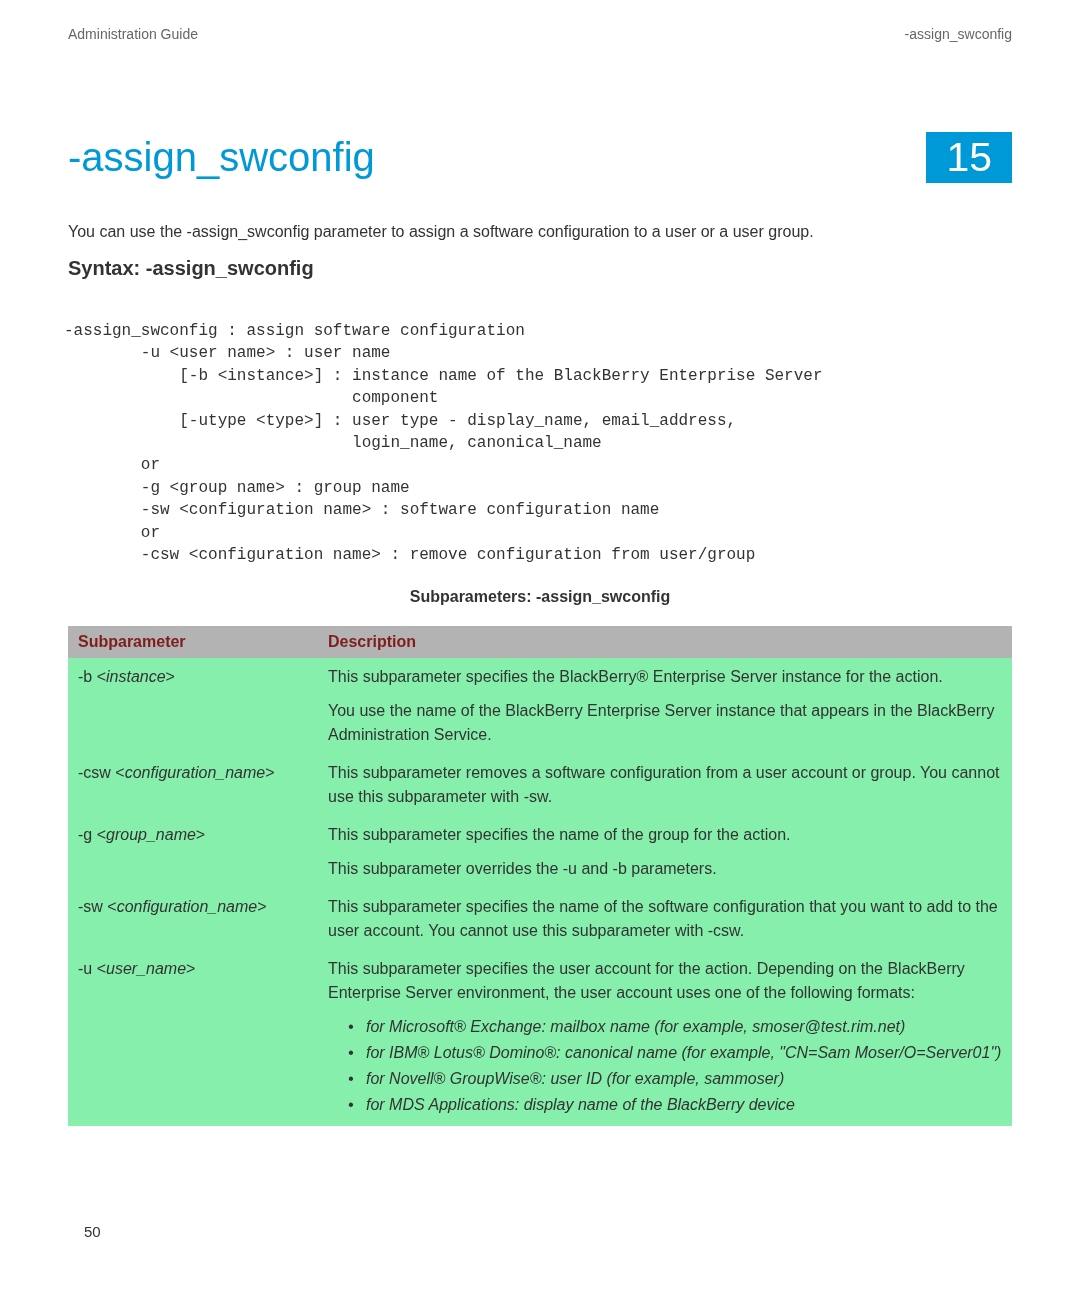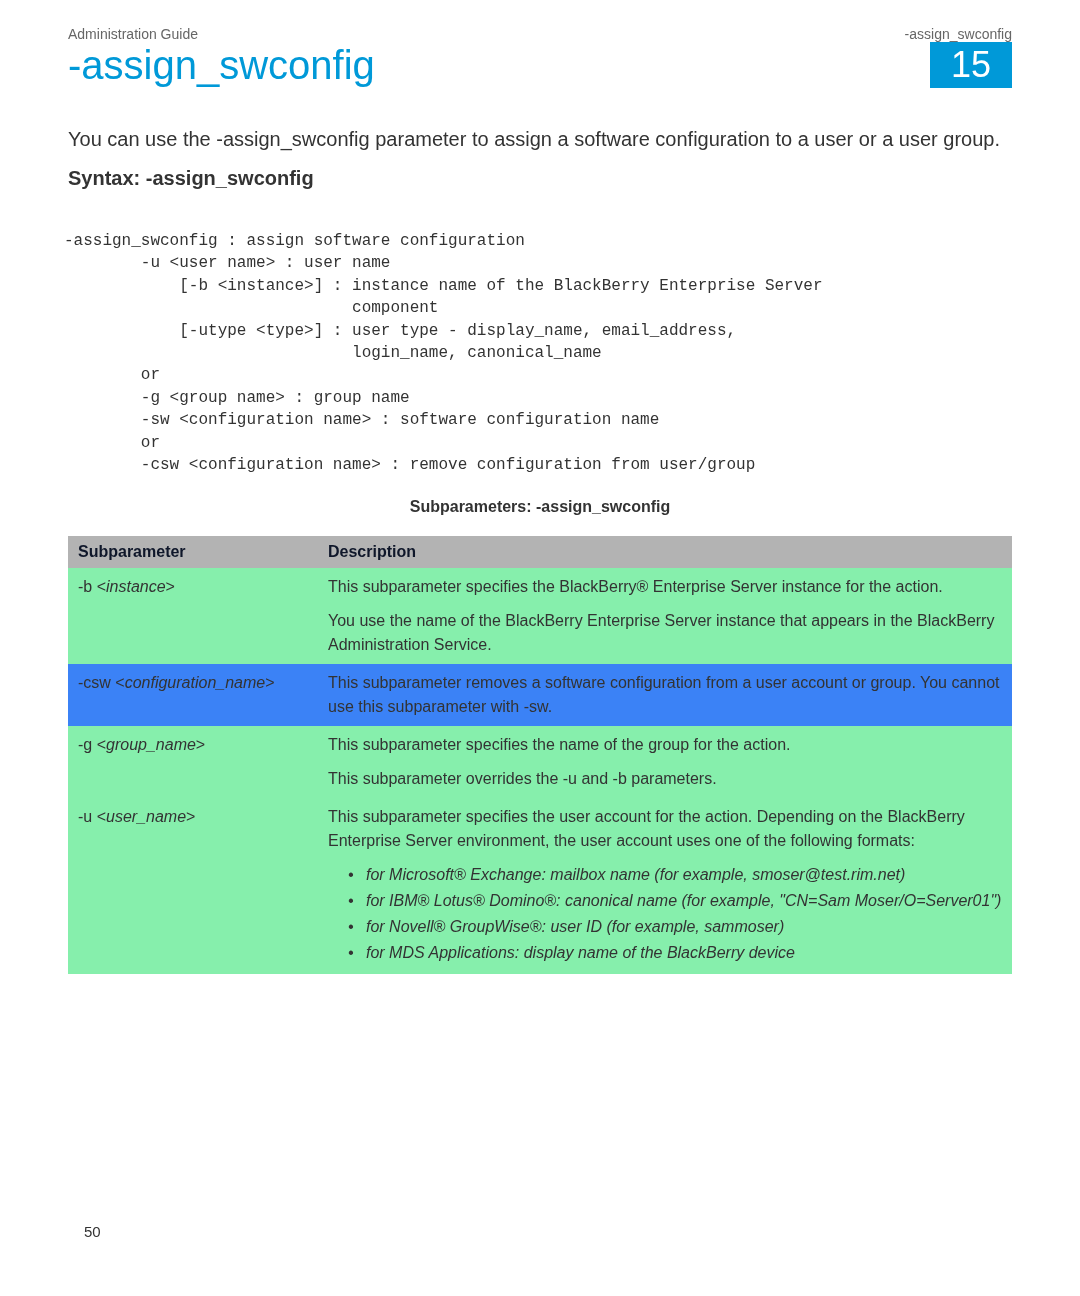--- a/index.html
+++ b/index.html
@@ -11,43 +11,44 @@
       padding: 26px 68px 26px 68px;
       color: #333;
       position: relative;
     }
     .doc-header {
       display: flex;
       justify-content: space-between;
       font-size: 14px;
       color: #666;
       font-weight: 300;
+      margin-bottom: 90px;
     }
     .title-row {
       display: flex;
       justify-content: space-between;
       align-items: center;
       margin-bottom: 40px;
     }
     .page-title {
       font-size: 40px;
       color: #0099d8;
       font-weight: 300;
     }
     .chapter-badge {
       background: #0099d8;
       color: #fff;
-      font-size: 36px;
+      font-size: 41px;
       font-weight: 300;
       padding: 2px 20px;
       min-width: 82px;
       text-align: center;
     }
     .intro {
-      font-size: 20px;
+      font-size: 16px;
       color: #333;
       margin-bottom: 16px;
       font-weight: 300;
     }
     .syntax-label {
       font-size: 20px;
       font-weight: 600;
       color: #333;
       margin-bottom: 40px;
     }
@@ -75,25 +76,25 @@
       font-size: 16px;
       color: #333;
     }
     thead tr {
       background: #b3b3b3;
     }
     th {
       text-align: left;
       font-weight: 700;
       padding: 7px 10px;
-      color: #0f172a;
+      color: #7f1d1d;
     }
     th:first-child { width: 250px; }
     tbody tr.odd { background: #86efac; }
-    tbody tr.even { background: #3b82f6; }
+    tbody tr.even { background: #86efac; }
     td {
       padding: 7px 10px;
       vertical-align: top;
       line-height: 1.5;
       font-weight: 300;
     }
     .param-name {
       font-weight: 300;
     }
     .param-name em {
@@ -181,20 +182,26 @@
         <p>This subparameter removes a software configuration from a user account or group. You cannot use this subparameter with -sw.</p>
       </td>
     </tr>
     <tr class="odd">
       <td class="param-name"><span>-g &lt;</span><em>group_name</em><span>&gt;</span></td>
       <td class="desc">
         <p>This subparameter specifies the name of the group for the action.</p>
         <p>This subparameter overrides the -u and -b parameters.</p>
       </td>
     </tr>
+    <tr class="even">
+      <td class="param-name"><span>-sw &lt;</span><em>configuration_name</em><span>&gt;</span></td>
+      <td class="desc">
+        <p>This subparameter specifies the name of the software configuration that you want to add to the user account. You cannot use this subparameter with -csw.</p>
+      </td>
+    </tr>
     <tr class="odd">
       <td class="param-name"><span>-u &lt;</span><em>user_name</em><span>&gt;</span></td>
       <td class="desc">
         <p>This subparameter specifies the user account for the action. Depending on the BlackBerry Enterprise Server environment, the user account uses one of the following formats:</p>
         <ul class="bullets">
           <li>for Microsoft® Exchange: mailbox name (for example, smoser@test.rim.net)</li>
           <li>for IBM® Lotus® Domino®: canonical name (for example, "CN=Sam Moser/O=Server01")</li>
           <li>for Novell® GroupWise®: user ID (for example, sammoser)</li>
           <li>for MDS Applications: display name of the BlackBerry device</li>
         </ul>

